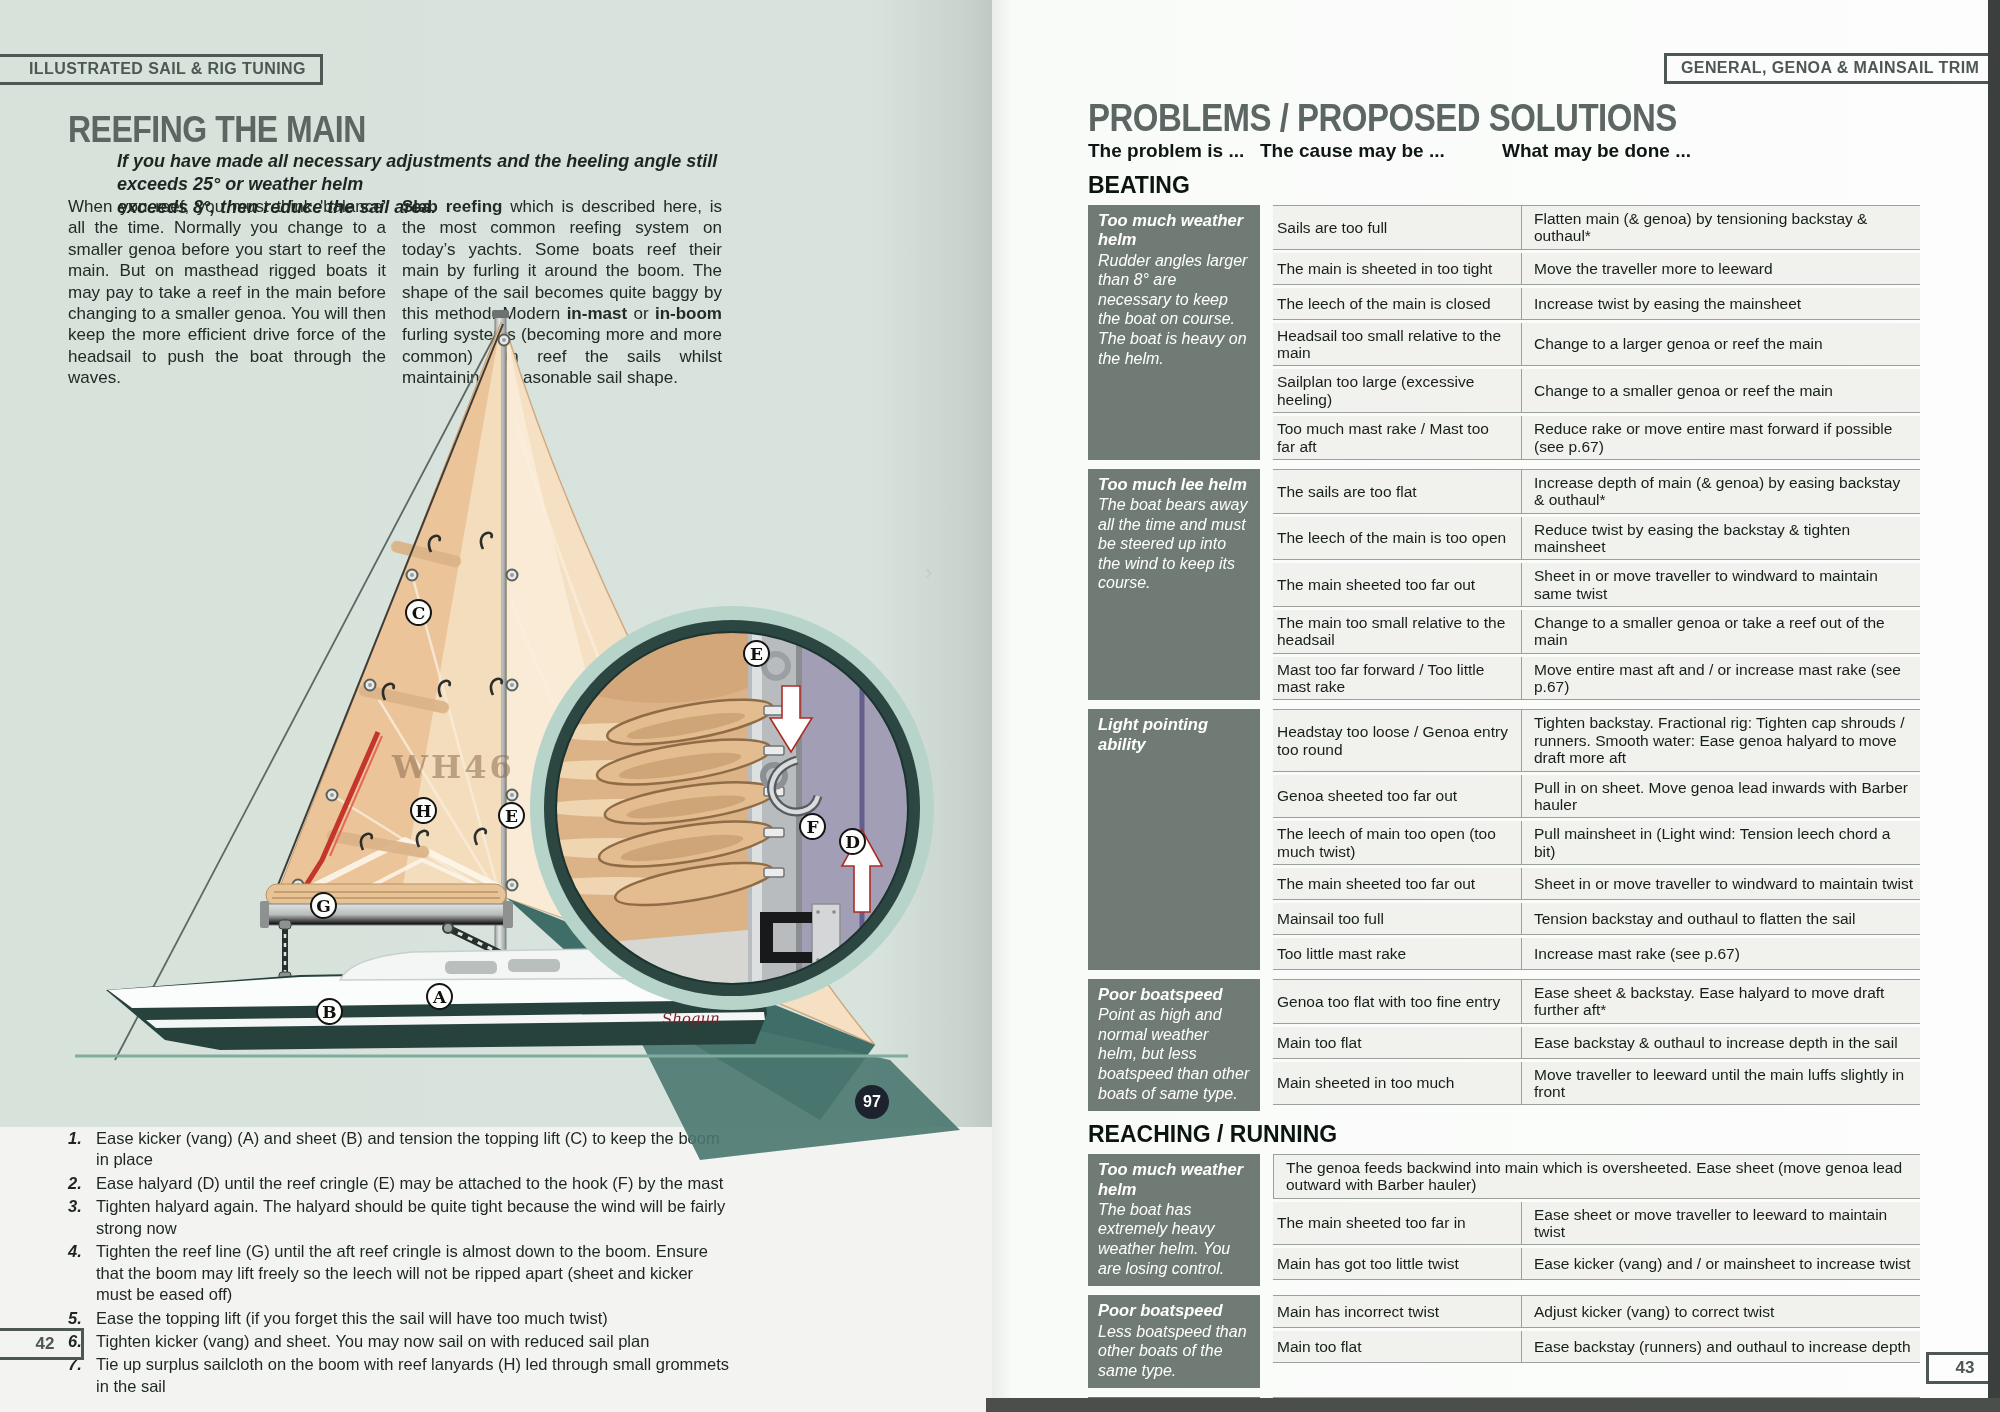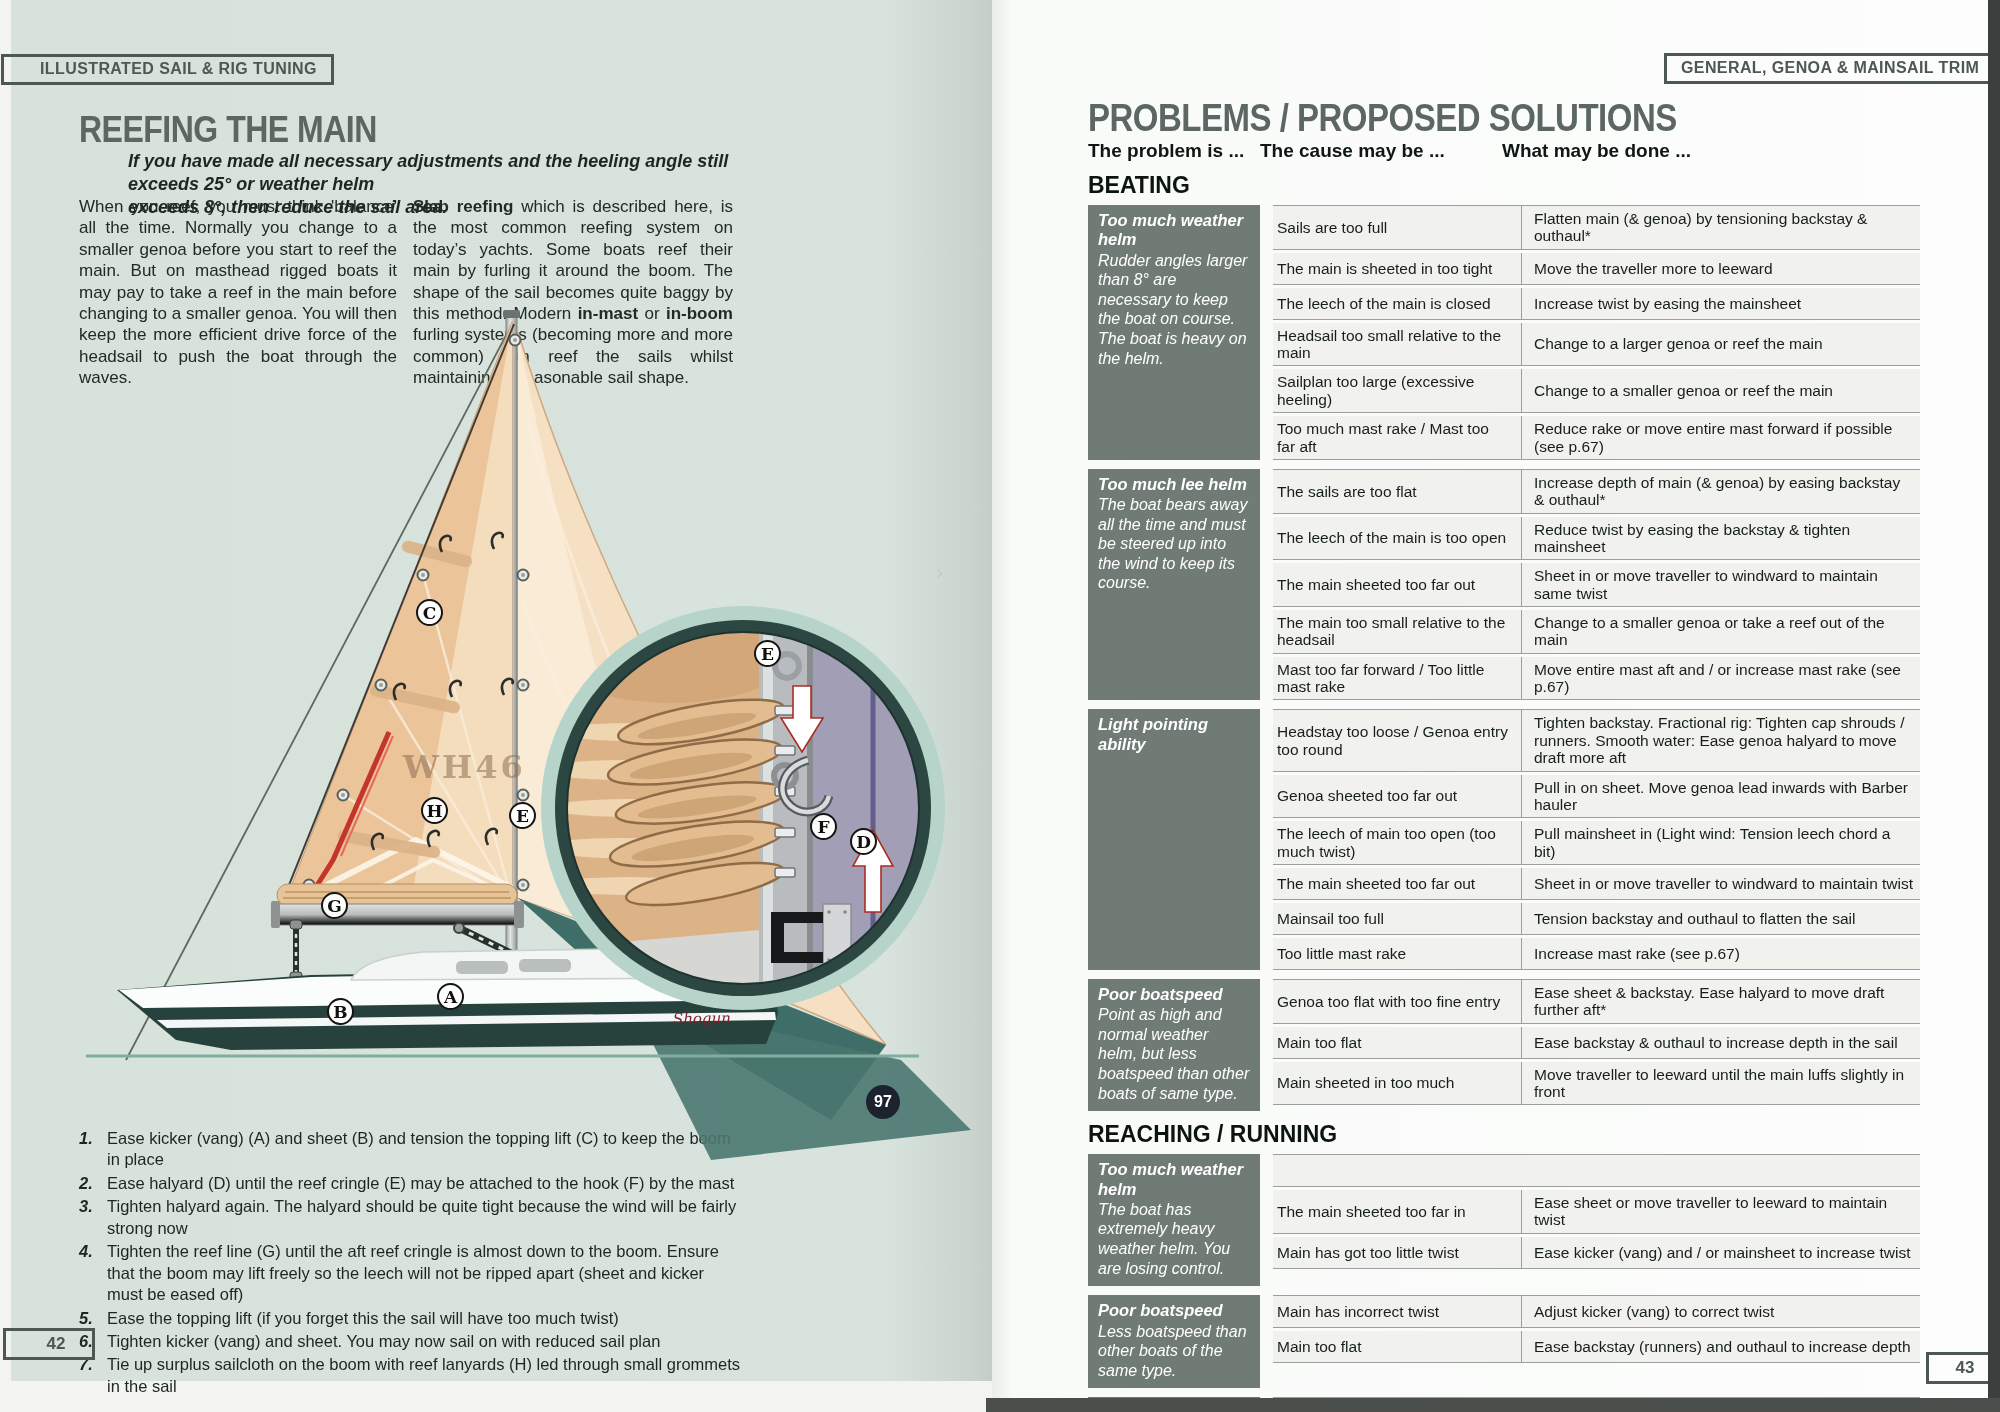--- a/index.html
+++ b/index.html
@@ -1,21 +1,21 @@
 <!DOCTYPE html>
 <html><head>
 <meta charset="utf-8">
 <style>
   html,body{margin:0;padding:0;}
   body{width:2000px;height:1412px;position:relative;overflow:hidden;
        font-family:"Liberation Sans",sans-serif;background:#f3f4f2;}
   #stage{position:absolute;inset:0;}
 
   
-  .left-page{position:absolute;left:11px;top:0;width:992px;height:1381px;
+  .left-page{position:absolute;left:0;top:0;width:992px;height:1127px;
     background:linear-gradient(90deg,#d7e2db 0%,#d9e3dd 88%,#c9d4ce 97%,#bfcac4 100%);}
   .right-page{position:absolute;left:992px;top:0;width:996px;height:1398px;
     background:linear-gradient(90deg,#e9ece9 0%,#f9fbf9 2%,#fcfdfc 100%);padding-left:29px;}
   .scan-right{position:absolute;left:1988px;top:0;width:12px;height:1412px;background:#3b403e;}
   .scan-bottom{position:absolute;left:986px;top:1398px;width:1014px;height:14px;background:#4a4f4c;}
 
   
   .tagbox{position:absolute;border:3px solid #4d5753;color:#4d5753;font-weight:bold;
     font-size:16px;letter-spacing:.4px;padding:3px 14px 4px 14px;white-space:nowrap;background:transparent;}
   .pagenobox{position:absolute;border:3px solid #4d5753;color:#4d5753;font-weight:bold;
@@ -516,20 +516,21 @@
           <div class="section-head">REACHING / RUNNING</div>
 
             <div class="group">
               <div class="problem-cell">
                 <div class="problem-title">Too much weather helm</div>
                 <div class="problem-desc">The boat has extremely heavy weather helm. You are losing control.</div>
               </div>
               <div class="rowsbox">
 
                   <div class="trow">
+                    <div class="solution">The genoa feeds backwind into main which is oversheeted. Ease sheet (move genoa lead outward with Barber hauler)</div>
                   </div>
 
                   <div class="trow">
                     <div class="cause">The main sheeted too far in</div>
                     <div class="solution">Ease sheet or move traveller to leeward to maintain twist</div>
                   </div>
 
                   <div class="trow">
                     <div class="cause">Main has got too little twist</div>
                     <div class="solution">Ease kicker (vang) and / or mainsheet to increase twist</div>

